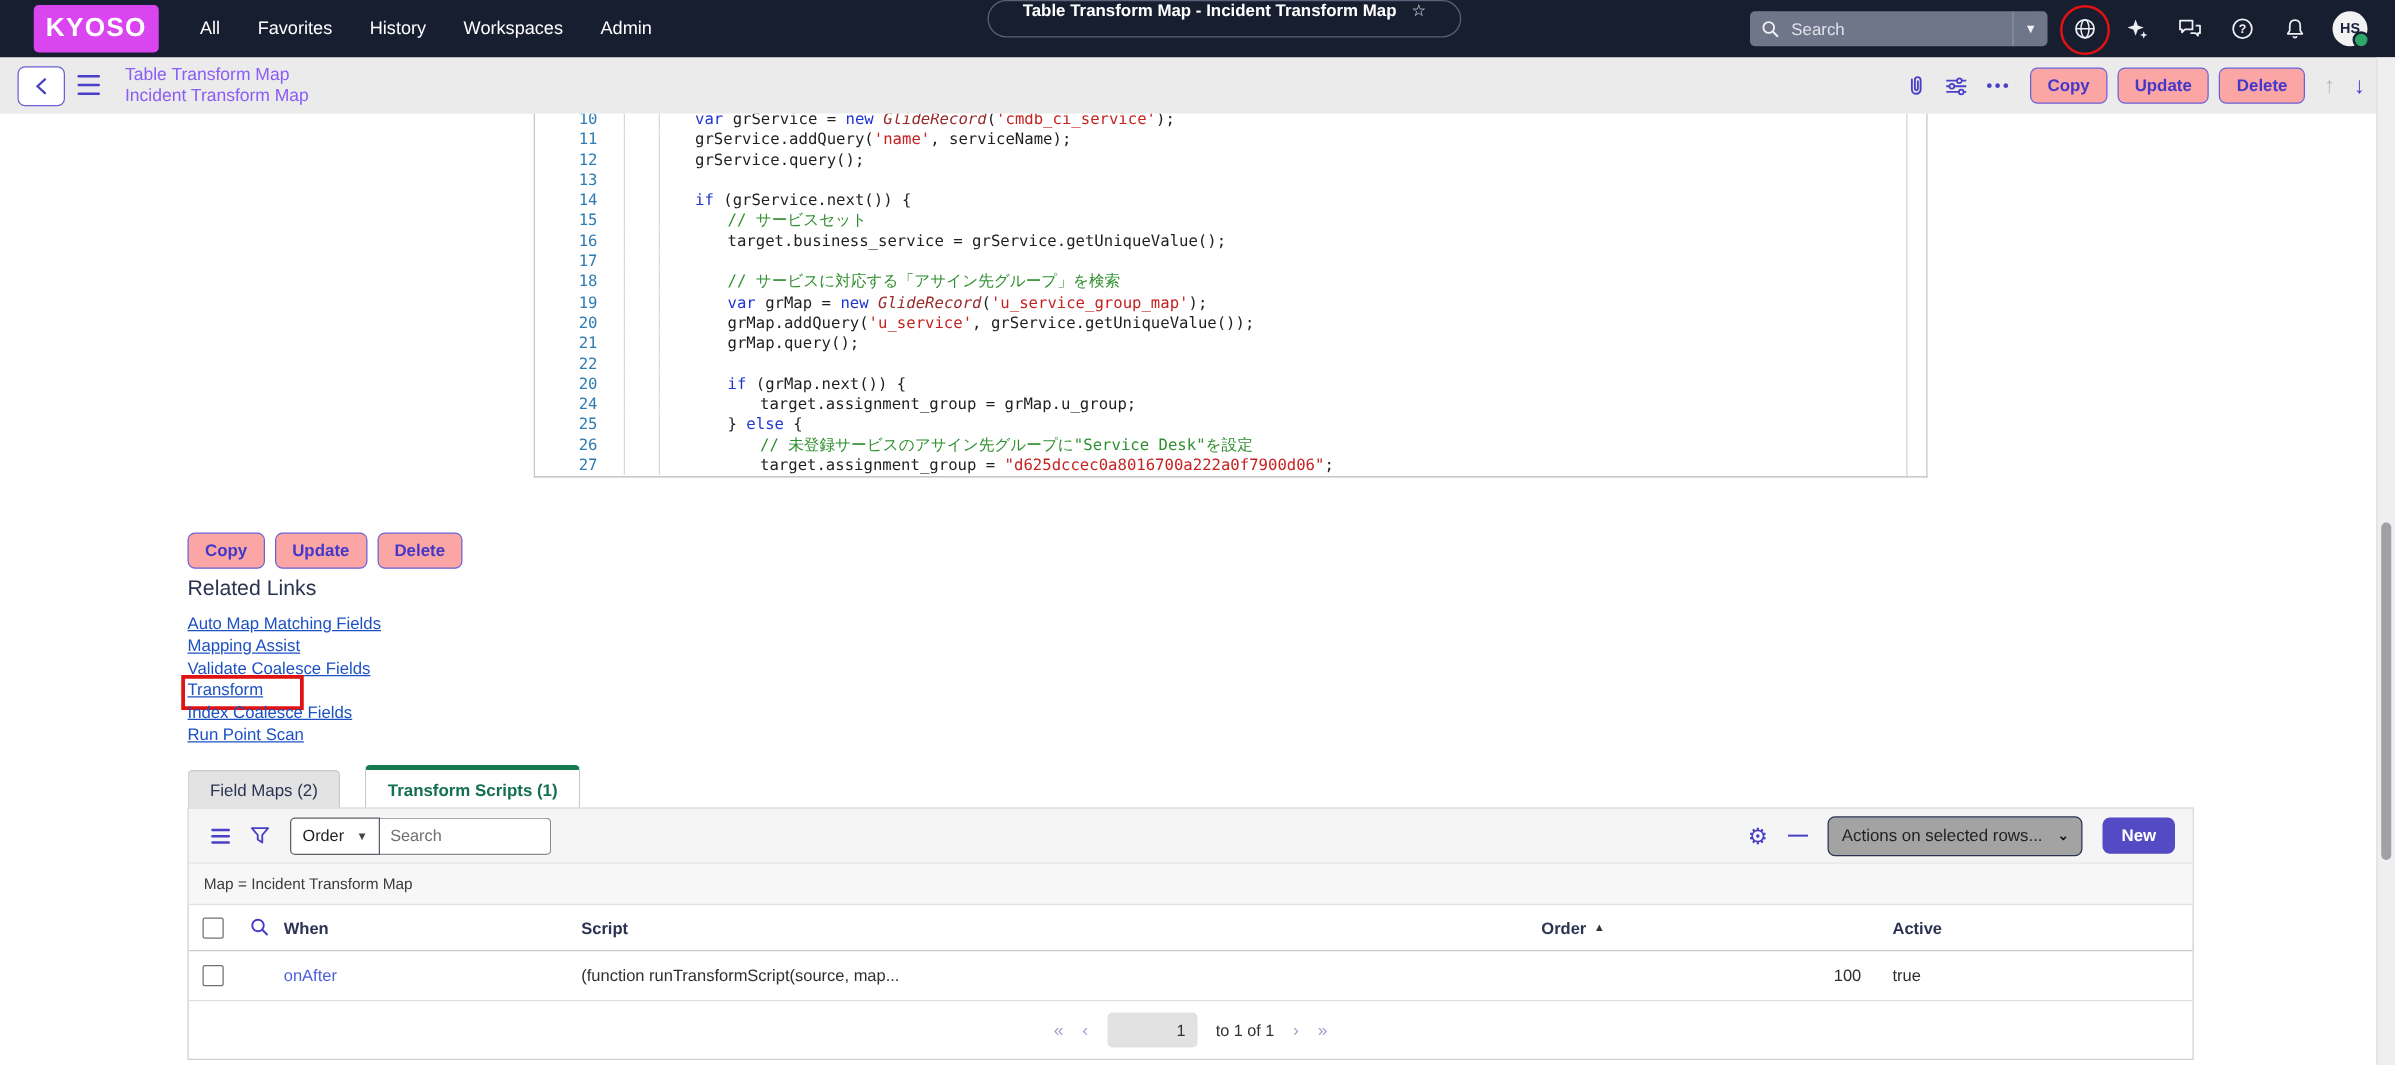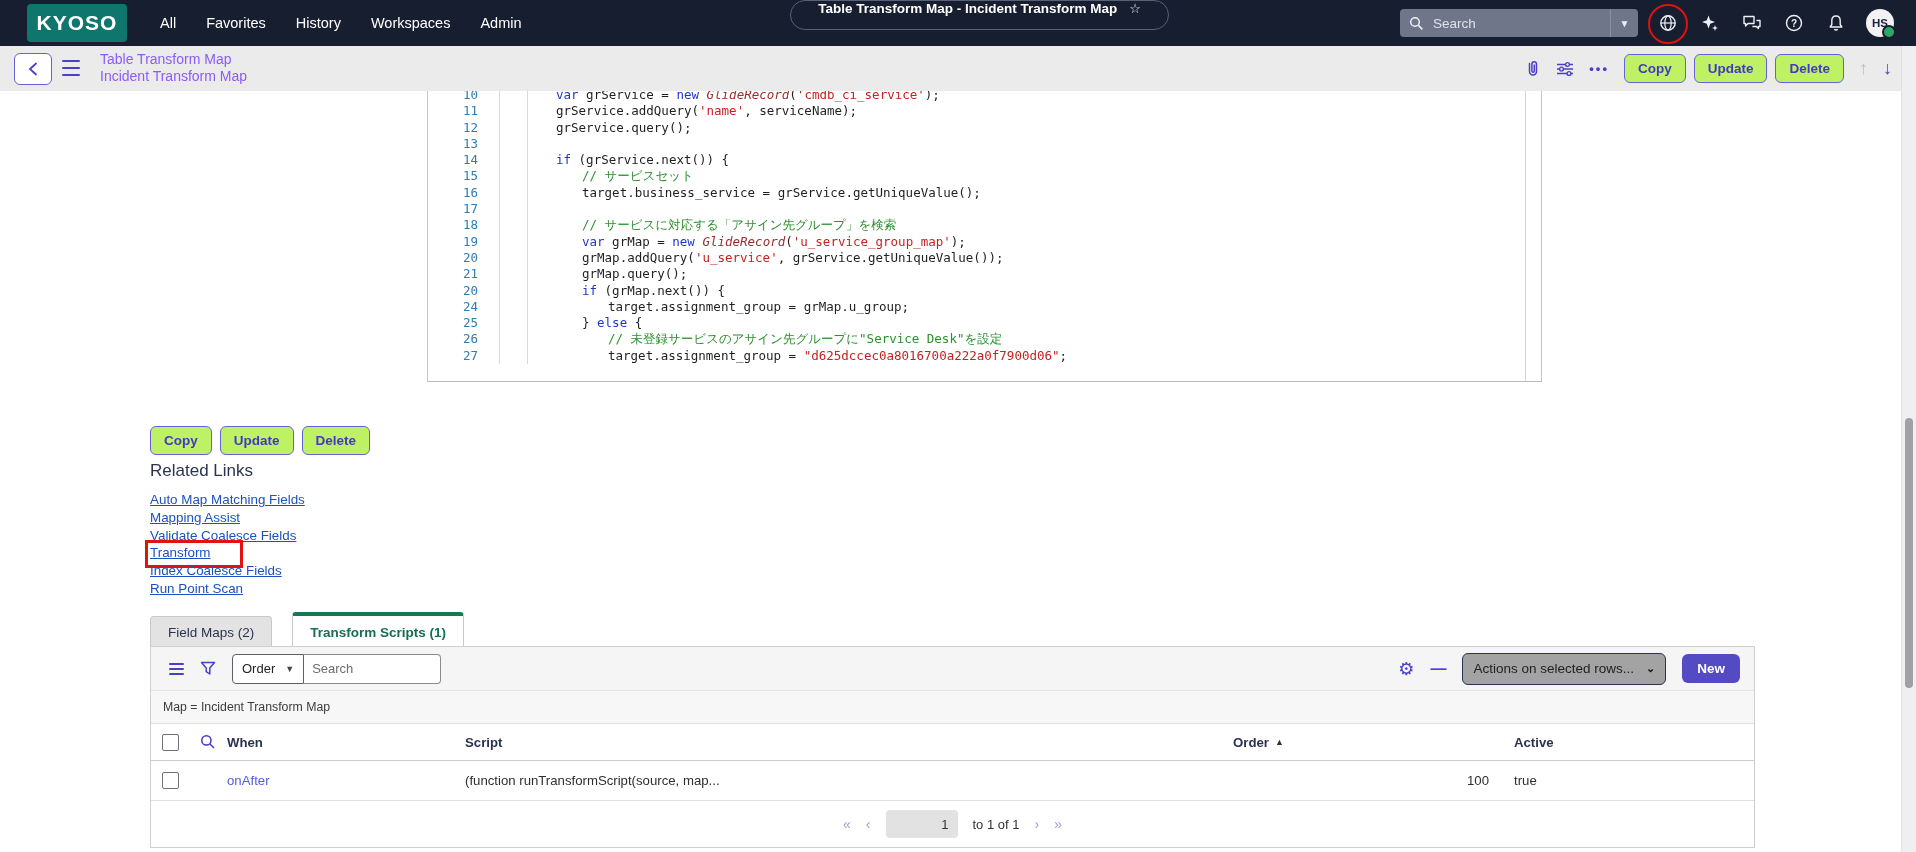--- a/index.html
+++ b/index.html
@@ -7,21 +7,21 @@
     width:1916px;height:852px;position:relative;overflow:hidden;
     background:#ffffff;font-family:"Liberation Sans",sans-serif;
     -webkit-font-smoothing:antialiased;
   }
   :root{
     --accent:#4a40c6;--accent-border:#6a61d6;--navbar:#171e30;
     --tab-green:#157a4f;--link-blue:#1c51c2;--ann-red:#e01212;
   }
   
   .navbar{position:absolute;left:0;top:0;width:1916px;height:46px;background:var(--navbar);color:#fff;}
-  .logo-box{position:absolute;left:27px;top:4px;width:100px;height:38px;background:#0f766e;border-radius:4px;
+  .logo-box{position:absolute;left:27px;top:4px;width:100px;height:38px;background:#d946ef;border-radius:4px;
     display:flex;align-items:center;justify-content:center;font-weight:bold;font-size:21px;letter-spacing:1px;cursor:pointer;}
   .nav-menu{position:absolute;left:160px;top:0;height:46px;display:flex;gap:30px;align-items:center;}
   .nav-item{font-size:14.5px;color:#fff;cursor:pointer;text-decoration:none;}
   .record-pill{position:absolute;left:790px;top:0;width:377px;height:28px;border:1px solid #596077;border-radius:15px;
     display:flex;align-items:flex-start;justify-content:center;gap:12px;font-size:13.5px;font-weight:600;cursor:pointer;}
   .record-pill .star{font-size:13px;font-weight:400;color:#e8e9ee;}
   .nav-right{position:absolute;right:22px;top:0;height:46px;display:flex;align-items:center;gap:18px;}
   .search-group{display:flex;width:238px;height:28px;background:#70768a;border-radius:4px;overflow:hidden;align-items:center;}
   .search-main{flex:1;display:flex;align-items:center;gap:7px;padding-left:9px;height:100%;}
   .search-main input{background:transparent;border:none;outline:none;color:#eef0f5;font-size:13.5px;width:150px;font-family:"Liberation Sans",sans-serif;}
@@ -35,21 +35,21 @@
   
   .subheader{position:absolute;left:0;top:46px;width:1916px;height:45px;background:#ebebeb;}
   .back-btn{position:absolute;left:14px;top:7px;width:36px;height:30px;background:#fff;border:1px solid var(--accent-border);border-radius:6px;
     display:flex;align-items:center;justify-content:center;cursor:pointer;}
   .ctx-menu{position:absolute;left:62px;top:14px;width:18px;height:16px;display:flex;flex-direction:column;justify-content:space-between;cursor:pointer;}
   .ctx-menu i{display:block;height:2px;background:var(--accent);border-radius:1px;}
   .sub-title{position:absolute;left:88px;top:5px;line-height:17px;font-size:14px;font-weight:normal;color:#8b5cf6;margin-left:12px;}
   .sub-right{position:absolute;right:24px;top:0;height:45px;display:flex;align-items:center;gap:15px;}
   .sub-ico{color:var(--accent);display:flex;align-items:center;justify-content:center;cursor:pointer;}
   .dots{font-size:13px;letter-spacing:2px;color:var(--accent);font-weight:bold;cursor:pointer;}
-  .btn{background:#bef264;border:1px solid var(--accent-border);border-radius:6px;color:#4438c9;font-size:13.5px;font-weight:600;
+  .btn{background:#fca5a5;border:1px solid var(--accent-border);border-radius:6px;color:#4438c9;font-size:13.5px;font-weight:600;
     padding:6px 13px;cursor:pointer;font-family:"Liberation Sans",sans-serif;}
   .arrow{font-size:18px;cursor:pointer;}
   .arrow.disabled{color:#b9bcc9;}
   .arrow.enabled{color:var(--accent);}
   
   .editor{position:absolute;left:427px;top:91px;width:1113px;height:290px;background:#fff;
     border-left:1px solid #c6c6c6;border-right:1px solid #c6c6c6;border-bottom:1px solid #b9b9b9;overflow:hidden;cursor:text;}
   .cm-lines{margin-top:-4px;font-family:"DejaVu Sans Mono",monospace;font-size:12.5px;}
   .cm-line{display:flex;height:16.3px;line-height:16.3px;white-space:pre;}
   .cm-gutter{width:50px;padding-right:21px;text-align:right;color:#2d7cb3;border-right:1px solid #d9d9d9;flex:none;}
@@ -240,20 +240,21 @@
       <div class="cm-line"><div class="cm-gutter">12</div><div class="cm-fold"></div><div class="cm-code" style="padding-left: 28px;"><span class="tok-pl">grService.query();</span></div></div>
       <div class="cm-line"><div class="cm-gutter">13</div><div class="cm-fold"></div><div class="cm-code" style="padding-left: 28px;"></div></div>
       <div class="cm-line"><div class="cm-gutter">14</div><div class="cm-fold"></div><div class="cm-code" style="padding-left: 28px;"><span class="tok-kw">if</span><span class="tok-pl"> (grService.next()) {</span></div></div>
       <div class="cm-line"><div class="cm-gutter">15</div><div class="cm-fold"></div><div class="cm-code" style="padding-left: 54px;"><span class="tok-cmt">// サービスセット</span></div></div>
       <div class="cm-line"><div class="cm-gutter">16</div><div class="cm-fold"></div><div class="cm-code" style="padding-left: 54px;"><span class="tok-pl">target.business_service = grService.getUniqueValue();</span></div></div>
       <div class="cm-line"><div class="cm-gutter">17</div><div class="cm-fold"></div><div class="cm-code" style="padding-left: 54px;"></div></div>
       <div class="cm-line"><div class="cm-gutter">18</div><div class="cm-fold"></div><div class="cm-code" style="padding-left: 54px;"><span class="tok-cmt">// サービスに対応する「アサイン先グループ」を検索</span></div></div>
       <div class="cm-line"><div class="cm-gutter">19</div><div class="cm-fold"></div><div class="cm-code" style="padding-left: 54px;"><span class="tok-kw">var</span><span class="tok-pl"> grMap = </span><span class="tok-kw">new</span><span class="tok-pl"> </span><span class="tok-cls">GlideRecord</span><span class="tok-pl">(</span><span class="tok-str">'u_service_group_map'</span><span class="tok-pl">);</span></div></div>
       <div class="cm-line"><div class="cm-gutter">20</div><div class="cm-fold"></div><div class="cm-code" style="padding-left: 54px;"><span class="tok-pl">grMap.addQuery(</span><span class="tok-str">'u_service'</span><span class="tok-pl">, grService.getUniqueValue());</span></div></div>
       <div class="cm-line"><div class="cm-gutter">21</div><div class="cm-fold"></div><div class="cm-code" style="padding-left: 54px;"><span class="tok-pl">grMap.query();</span></div></div>
+      <div class="cm-line"><div class="cm-gutter">22</div><div class="cm-fold"></div><div class="cm-code" style="padding-left: 54px;"></div></div>
       <div class="cm-line"><div class="cm-gutter">20</div><div class="cm-fold"></div><div class="cm-code" style="padding-left: 54px;"><span class="tok-kw">if</span><span class="tok-pl"> (grMap.next()) {</span></div></div>
       <div class="cm-line"><div class="cm-gutter">24</div><div class="cm-fold"></div><div class="cm-code" style="padding-left: 80px;"><span class="tok-pl">target.assignment_group = grMap.u_group;</span></div></div>
       <div class="cm-line"><div class="cm-gutter">25</div><div class="cm-fold"></div><div class="cm-code" style="padding-left: 54px;"><span class="tok-pl">} </span><span class="tok-kw">else</span><span class="tok-pl"> {</span></div></div>
       <div class="cm-line"><div class="cm-gutter">26</div><div class="cm-fold"></div><div class="cm-code" style="padding-left: 80px;"><span class="tok-cmt">// 未登録サービスのアサイン先グループに"Service Desk"を設定</span></div></div>
       <div class="cm-line"><div class="cm-gutter">27</div><div class="cm-fold"></div><div class="cm-code" style="padding-left: 80px;"><span class="tok-pl">target.assignment_group = </span><span class="tok-str">"d625dccec0a8016700a222a0f7900d06"</span><span class="tok-pl">;</span></div></div>
     </div>
   <div class="editor-vscroll"></div>
 </div>
 
 <div class="form-actions">

